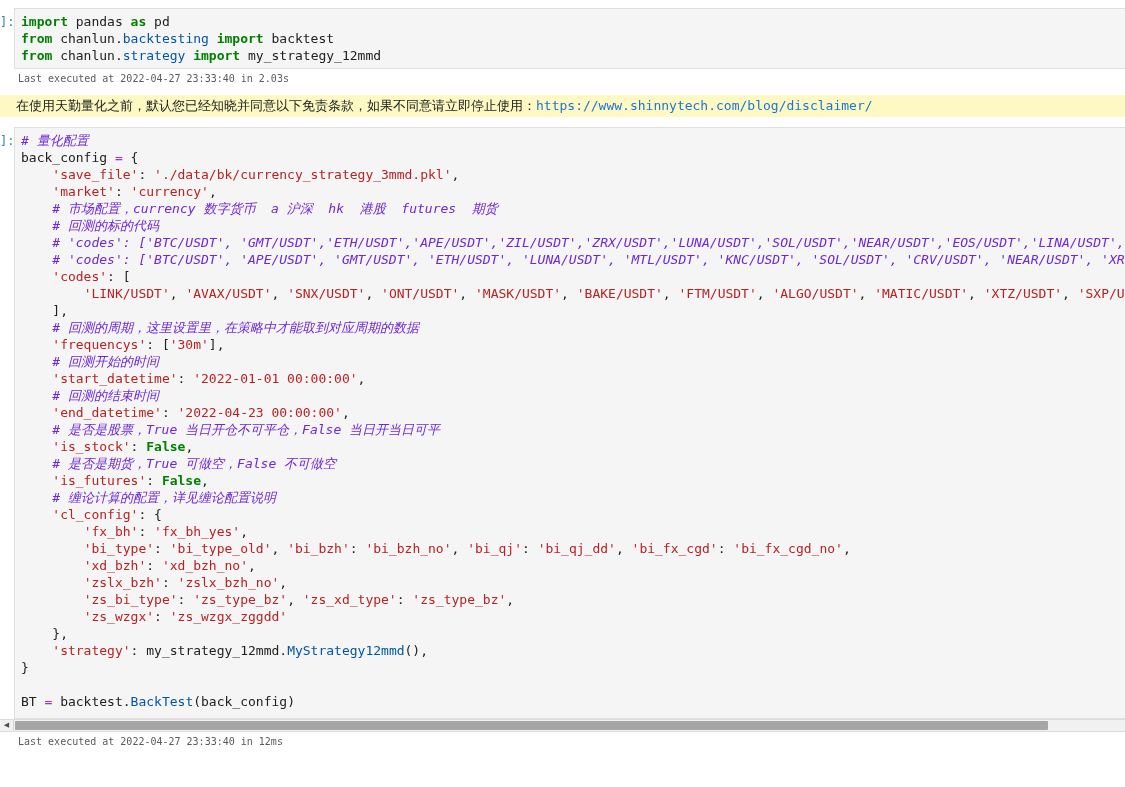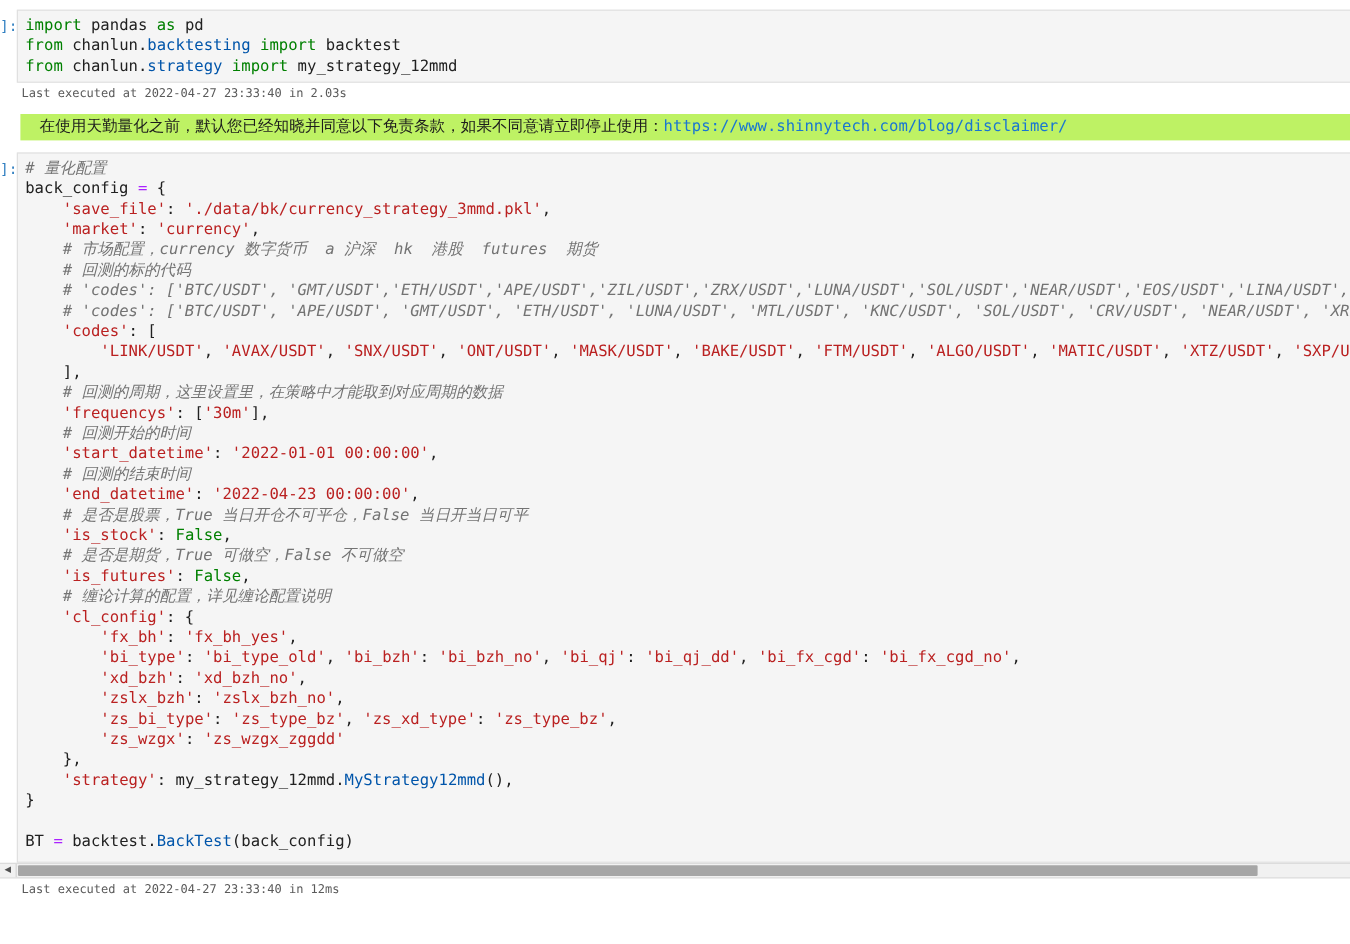--- a/index.html
+++ b/index.html
@@ -23,35 +23,35 @@
   .cell {
     margin-left:14px; margin-right:-2px;
     background:#f5f5f5;
     border:1px solid #e0e0e0;
     padding:4px 6px;
     overflow:hidden;
   }
   .cell.tall { padding-bottom:8px; }
   .line { height:17px; line-height:17px; white-space:pre; }
   .tok-pl  { color:#212121; }
-  .tok-kw  { color:#008000; font-weight:normal; }
+  .tok-kw  { color:#008000; font-weight:bold; }
   .tok-str { color:#ba2121; }
-  .tok-com { color:#737373; font-style:italic; }
+  .tok-com { color:#6d28d9; font-style:italic; }
   .tok-prop{ color:#0055aa; }
   .tok-op  { color:#aa22ff; }
   .status {
     margin-left:14px;
     padding:3px 0 3px 4px;
     font-size:10px; line-height:14px;
     color:#5a5a5a;
     white-space:pre;
   }
   .stderr {
-    margin:6px 0 10px 17px;
-    background:#bef264;
+    margin:6px 0 10px 0;
+    background:#fef9c3;
     padding:3px 8px 3px 16px;
     font-size:13px; line-height:16px;
     color:#1c1c1c;
     white-space:nowrap; overflow:hidden;
   }
   .stderr a { color:#1976d2; text-decoration:none; }
   .hscroll {
     position:relative;
     height:13px;
     background:#f1f1f1;

